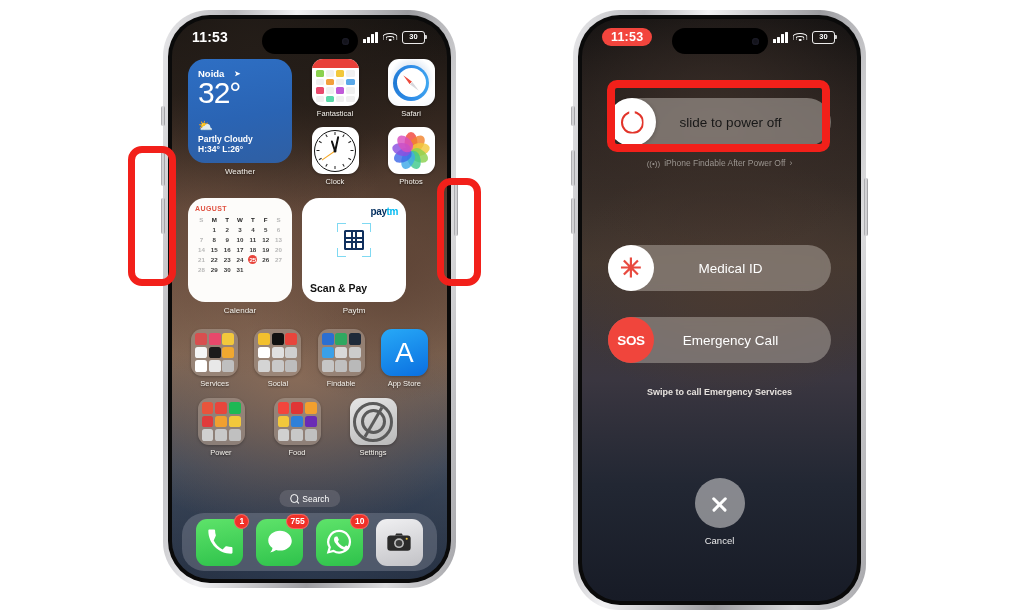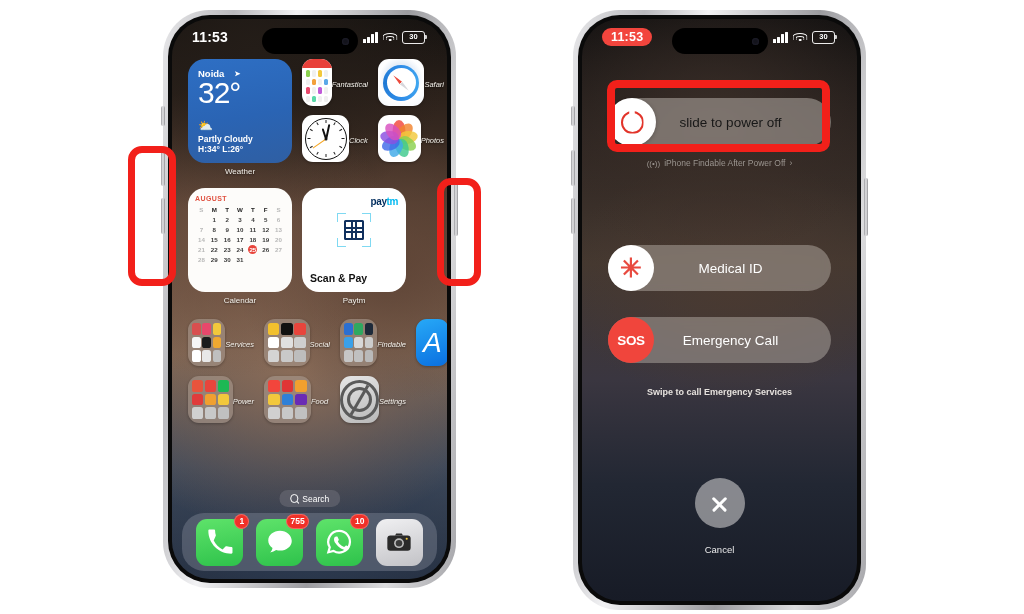--- a/index.html
+++ b/index.html
@@ -60,21 +60,21 @@
   .w-weather{width:104px;height:104px;background:linear-gradient(170deg,#2e6fc4 0%,#2a64b4 55%,#2f5fa3 100%);padding:9px 10px;box-sizing:border-box;color:#fff;display:flex;flex-direction:column;}
   .w-city{font-size:9.5px;font-weight:600;display:flex;align-items:center;gap:10px;}
   .w-temp{font-size:30px;font-weight:300;line-height:1.02;margin-top:-1px;letter-spacing:-1px;}
   .w-ico{font-size:12px;margin-top:auto;line-height:1;}
   .w-cond{font-size:8.5px;font-weight:600;margin-top:2px;}
   .w-hl{font-size:8.5px;font-weight:600;}
 
   
   .appcol{display:flex;flex-direction:column;gap:9px;}
   .approw{display:flex;gap:10px;}
-  .app{width:66px;display:flex;flex-direction:row;align-items:center;font-style:italic;}
+  .app{width:66px;display:flex;flex-direction:column;align-items:center;}
   .appicon{width:47px;height:47px;border-radius:11px;overflow:hidden;position:relative;box-shadow:0 1px 3px rgba(0,0,0,.3);}
   .applabel{font-size:7.5px;color:#f5f2ec;margin-top:3px;text-align:center;text-shadow:0 1px 2px rgba(0,0,0,.6);white-space:nowrap;}
 
   
   .ic-fanta{background:#fff;}
   .ic-fanta .top{height:9px;background:#e8403a;}
   .ic-fanta .grid{position:absolute;top:11px;left:4px;right:4px;bottom:4px;display:grid;grid-template-columns:repeat(4,1fr);grid-template-rows:repeat(4,1fr);gap:2px;}
   .ic-fanta .grid i{background:#f0f0f0;border-radius:1.5px;display:block;}
   
   .ic-safari{background:radial-gradient(circle at 50% 42%,#fff 0 34%,#dfe9f5 36%,#fff 62%,#f2f6fb 100%);display:flex;align-items:center;justify-content:center;}
@@ -167,21 +167,21 @@
   .row-med{top:226px;}
   .row-sos{top:298px;}
   .row-knob{width:46px;height:46px;border-radius:50%;flex:none;display:flex;align-items:center;justify-content:center;}
   .k-white{background:#fff;}
   .k-red{background:#f0453c;}
   .medstar{color:#e84a3f;font-size:26px;line-height:1;font-weight:700;}
   .sostxt{color:#fff;font-size:13.5px;font-weight:700;letter-spacing:-.3px;}
   .row-label{flex:1;text-align:center;color:#fff;font-size:13.5px;padding-right:24px;}
   .swipenote{position:absolute;left:0;right:0;top:368px;text-align:center;color:#e6e2de;font-size:9px;font-weight:600;}
 
-  .cancel{position:absolute;left:50%;transform:translateX(-50%);top:459px;display:flex;flex-direction:column;align-items:center;gap:16px;}
+  .cancel{position:absolute;left:50%;transform:translateX(-50%);top:459px;display:flex;flex-direction:column;align-items:center;gap:7px;}
   .cancel-circle{width:50px;height:50px;border-radius:50%;background:rgba(175,175,178,.72);display:flex;align-items:center;justify-content:center;}
   .xmark{position:relative;width:19px;height:19px;}
   .xmark:before,.xmark:after{content:"";position:absolute;top:50%;left:0;width:19px;height:2.6px;background:#fff;border-radius:2px;}
   .xmark:before{transform:rotate(45deg);}.xmark:after{transform:rotate(-45deg);}
   .cancel-label{color:#e9e9ea;font-size:9.5px;}
 
   
   .annot{position:absolute;border:7px solid #f2201a;border-radius:14px;z-index:60;box-sizing:border-box;}
   #annot-volume{left:128px;top:146px;width:48px;height:140px;}
   #annot-power{left:437px;top:178px;width:44px;height:108px;}

